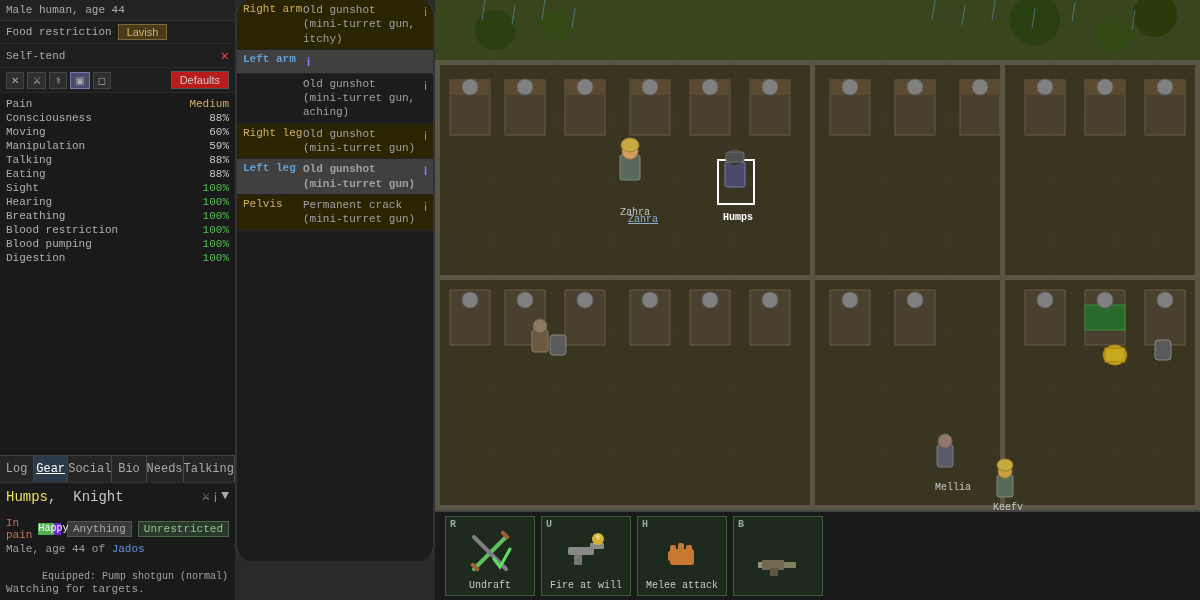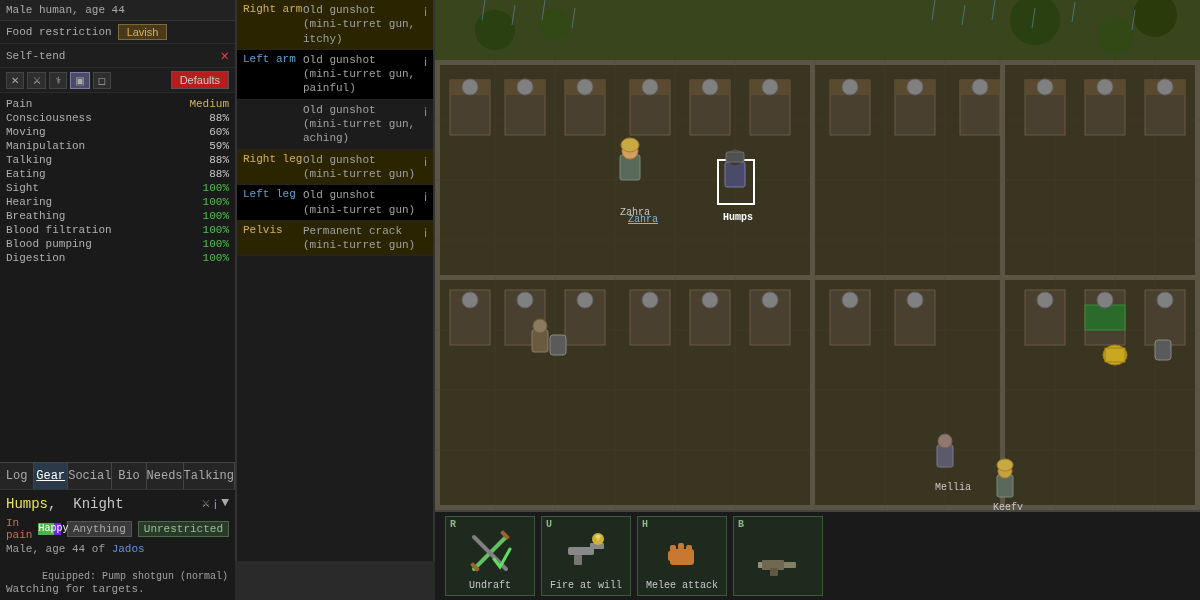--- a/index.html
+++ b/index.html
@@ -137,21 +137,21 @@
       padding: 5px 6px;
       background: #1a1a1a;
       border-top: 1px solid #333;
     }
     .char-name { font-size: 14px; color: #c8c8c8; }
 
     .char-status-row {
       display: flex;
       align-items: center;
       gap: 6px;
-      margin-top: 4px;
+      margin-top: 11px;
     }
     .status-in-pain { color: #c87050; font-size: 11px; }
     .status-bar {
       width: 80px;
       height: 12px;
       background: #6d28d9;
       position: relative;
     }
     .status-bar-fill {
       height: 100%;
@@ -186,31 +186,32 @@
 
     
     .middle-panel {
       width: 200px;
       height: 561px;
       background: #1c1c1c;
       border-left: 2px solid #333;
       border-right: 2px solid #333;
       overflow-y: auto;
       flex-shrink: 0;
+      border-radius: 16px;
     }
 
     .injury-row {
       display: flex;
       align-items: flex-start;
       padding: 3px 6px;
       border-bottom: 1px solid #252525;
       cursor: pointer;
     }
     .injury-row.highlight-yellow { background: #2a2500; }
-    .injury-row.highlight-blue { background: #000000; }
+    .injury-row.highlight-blue { background: #404040; font-weight: bold; }
 
     .injury-part {
       font-size: 11px;
       min-width: 60px;
       flex-shrink: 0;
     }
     .injury-part.yellow { color: #d4b060; }
     .injury-part.blue { color: #60a0d4; }
     .injury-part.white { color: #c8c8c8; }
 
@@ -340,21 +341,21 @@
       </div>
       <div class="stat-row">
         <span class="stat-name">Hearing</span>
         <span class="stat-val green">100%</span>
       </div>
       <div class="stat-row">
         <span class="stat-name">Breathing</span>
         <span class="stat-val green">100%</span>
       </div>
       <div class="stat-row">
-        <span class="stat-name">Blood filtration</span>
+        <span class="stat-name">Blood restriction</span>
         <span class="stat-val green">100%</span>
       </div>
       <div class="stat-row">
         <span class="stat-name">Blood pumping</span>
         <span class="stat-val green">100%</span>
       </div>
       <div class="stat-row">
         <span class="stat-name">Digestion</span>
         <span class="stat-val green">100%</span>
       </div>
@@ -399,21 +400,20 @@
   </div>
 
   <div class="middle-panel">
     <div class="injury-row highlight-yellow">
       <span class="injury-part yellow">Right arm</span>
       <span class="injury-desc">Old gunshot (mini-turret gun, itchy)</span>
       <span class="injury-info">ℹ</span>
     </div>
     <div class="injury-row highlight-blue">
       <span class="injury-part blue">Left arm</span>
-      <span class="injury-desc">Old gunshot (mini-turret gun, painful)</span>
       <span class="injury-info">ℹ</span>
     </div>
     <div class="injury-row">
       <span class="injury-part white"></span>
       <span class="injury-desc">Old gunshot (mini-turret gun, aching)</span>
       <span class="injury-info">ℹ</span>
     </div>
     <div class="injury-row highlight-yellow">
       <span class="injury-part yellow">Right leg</span>
       <span class="injury-desc">Old gunshot (mini-turret gun)</span>

